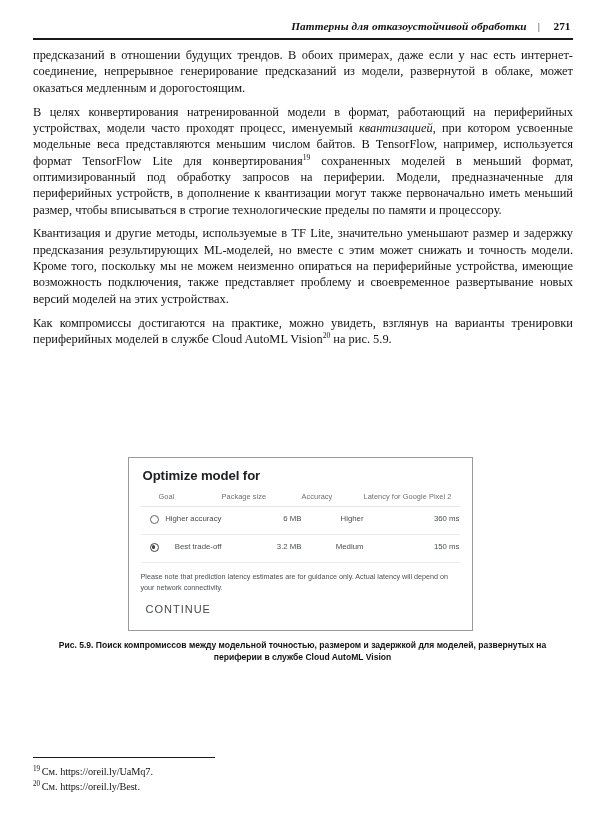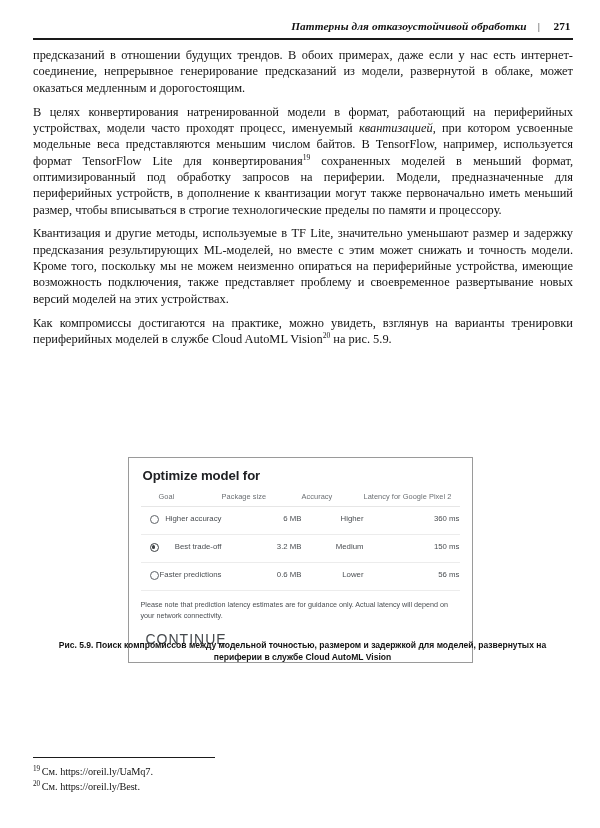--- a/index.html
+++ b/index.html
@@ -164,21 +164,21 @@
   .ss-note {
     font-size: 7.2px;
     line-height: 10.4px;
     color: #4a4e52;
     margin: 9px 0 0 0;
     padding: 0 2px 0 0;
   }
   .ss-continue {
     display: inline-block;
     margin: 10px 0 2px 5px;
-    font-size: 14px;
+    font-size: 11px;
     letter-spacing: 1.0px;
     color: #45494d;
     font-weight: 400;
     padding-bottom: 3px;
   }
 
   
   .caption {
     position: absolute;
     top: 640px;
@@ -292,31 +292,20 @@
             <td>
               <span class="radio checked"></span>
             </td>
             <td>
               <span class="goal-text">Best trade-off</span>
             </td>
             <td>3.2 MB</td>
             <td>Medium</td>
             <td>150 ms</td>
           </tr>
-          <tr>
-            <td>
-              <span class="radio"></span>
-            </td>
-            <td>
-              <span class="goal-text">Faster predictions</span>
-            </td>
-            <td>0.6 MB</td>
-            <td>Lower</td>
-            <td>56 ms</td>
-          </tr>
         </tbody>
       </table>
 
       <p class="ss-note">Please note that prediction latency estimates are for guidance only. Actual latency will depend on your network connectivity.</p>
 
       <div class="ss-continue">CONTINUE</div>
 
     </div>
   </div>
 

